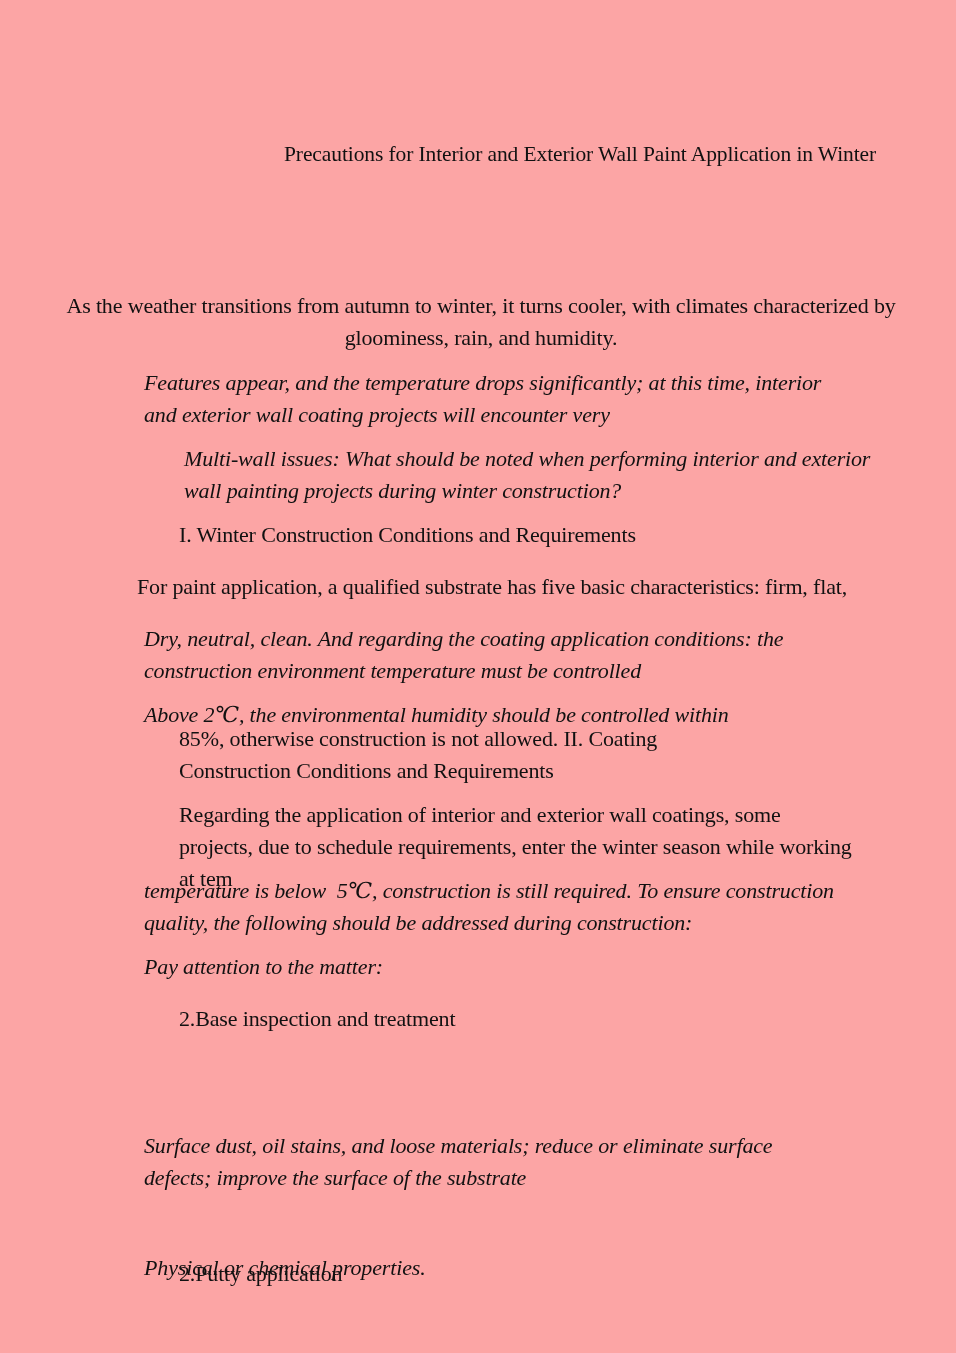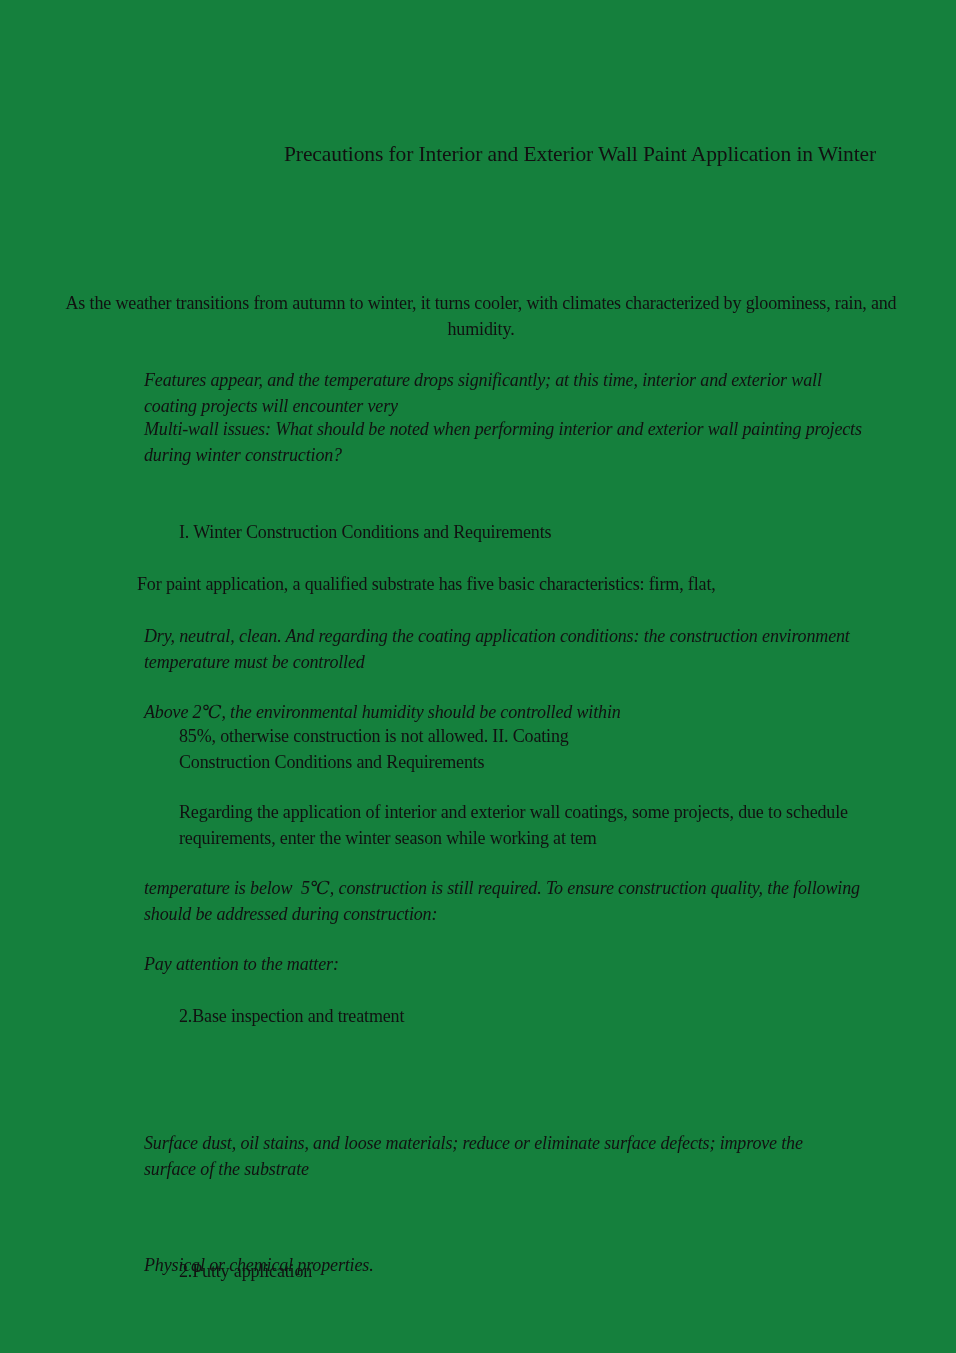--- a/index.html
+++ b/index.html
@@ -13,35 +13,35 @@
       position: relative;
       overflow: hidden;
       font-family: "Liberation Serif", "DejaVu Serif", serif;
       color: #111111;
     }
     .page {
       position: absolute;
       left: 0; top: 0;
       width: 956px;
       height: 1353px;
-      background: #15803d;
+      background: #fca5a5;
     }
     .title {
       position: absolute;
       left: 284px;
       top: 141px;
       width: 600px;
       font-size: 21.5px;
       line-height: 26px;
       letter-spacing: -0.1px;
     }
     .p {
       position: absolute;
-      font-size: 18px;
-      line-height: 26px;
+      font-size: 22px;
+      line-height: 32px;
       white-space: pre-wrap;
       letter-spacing: -0.15px;
     }
     .center {
       left: 60px;
       width: 842px;
       text-align: center;
     }
     .l144 { left: 144px; width: 750px; font-style: italic; }
     .l137 { left: 137px; width: 760px; }
@@ -51,21 +51,21 @@
 <body>
 
 <div class="page">
 
   <div class="title">Precautions for Interior and Exterior Wall Paint Application in Winter</div>
 
   <div class="p center" style="top:290px;">As the weather transitions from autumn to winter, it turns cooler, with climates characterized by gloominess, rain, and humidity.</div>
 
   <div class="p l144" style="top:367px; width:700px;">Features appear, and the temperature drops significantly; at this time, interior and exterior wall coating projects will encounter very</div>
 
-  <div class="p l144" style="top:416px; width:720px;">Multi-wall issues: What should be noted when performing interior and exterior wall painting projects during winter construction?</div>
+  <div class="p l144" style="top:443px; width:720px;margin-left:40px;">Multi-wall issues: What should be noted when performing interior and exterior wall painting projects during winter construction?</div>
 
   <div class="p l188" style="top:519px;">I. Winter Construction Conditions and Requirements</div>
 
   <div class="p l137" style="top:571px;">For paint application, a qualified substrate has five basic characteristics: firm, flat,</div>
 
   <div class="p l144" style="top:623px; width:740px;">Dry, neutral, clean. And regarding the coating application conditions: the construction environment temperature must be controlled</div>
 
   <div class="p l144" style="top:699px;">Above 2℃, the environmental humidity should be controlled within</div>
 
   <div class="p l188" style="top:723px; width:480px;">85%, otherwise construction is not allowed. II. Coating Construction Conditions and Requirements</div>

